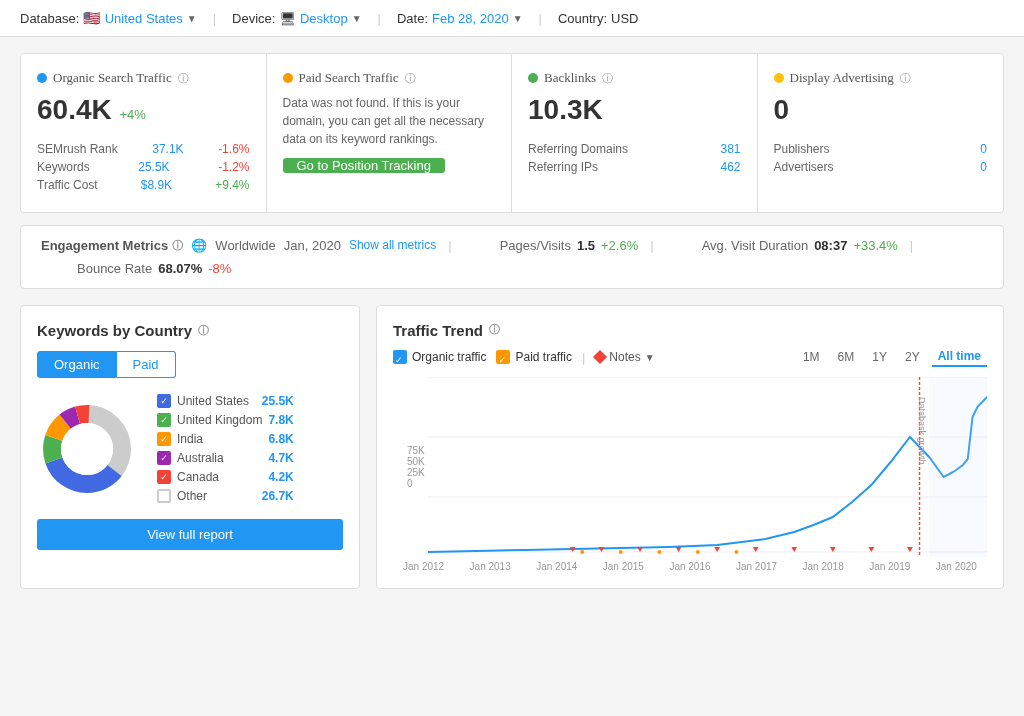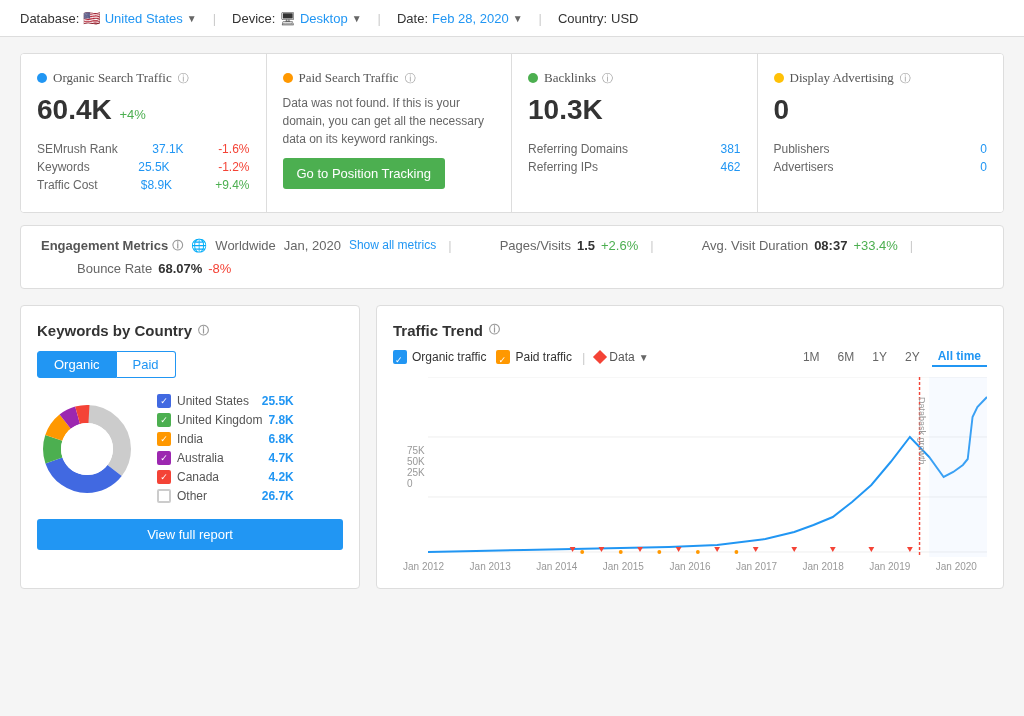--- a/index.html
+++ b/index.html
@@ -68,21 +68,21 @@
     .stat-val { color: #2196F3; }
     .stat-change-pos { color: #4CAF50; }
     .stat-change-neg { color: #f44336; }
 
     .no-data-text { font-size: 12px; color: #666; line-height: 1.5; margin-bottom: 10px; }
 
     .goto-btn {
       background: #4CAF50;
       color: #fff;
       border: none;
-      padding: 8px 14px;
+      padding: 0 14px;
       border-radius: 3px;
       cursor: pointer;
       font-size: 13px;
     }
 
     .engagement-bar {
       background: #fff;
       border: 1px solid #ddd;
       border-radius: 4px;
       padding: 12px 20px;
@@ -407,21 +407,21 @@
         </div>
         <div class="chart-legend-item">
           <div class="chart-legend-checkbox" style="background:#FF9800; border:2px solid #FF9800;">
             <span style="color:white;font-size:9px;">✓</span>
           </div>
           <span>Paid traffic</span>
         </div>
         <span class="chart-sep">|</span>
         <div class="notes-btn">
           <div class="notes-diamond"></div>
-          <span>Data</span>
+          <span>Notes</span>
           <span class="chevron">▼</span>
         </div>
         <div class="time-btns">
           <button class="time-btn">1M</button>
           <button class="time-btn">6M</button>
           <button class="time-btn">1Y</button>
           <button class="time-btn">2Y</button>
           <button class="time-btn active">All time</button>
         </div>
       </div>

